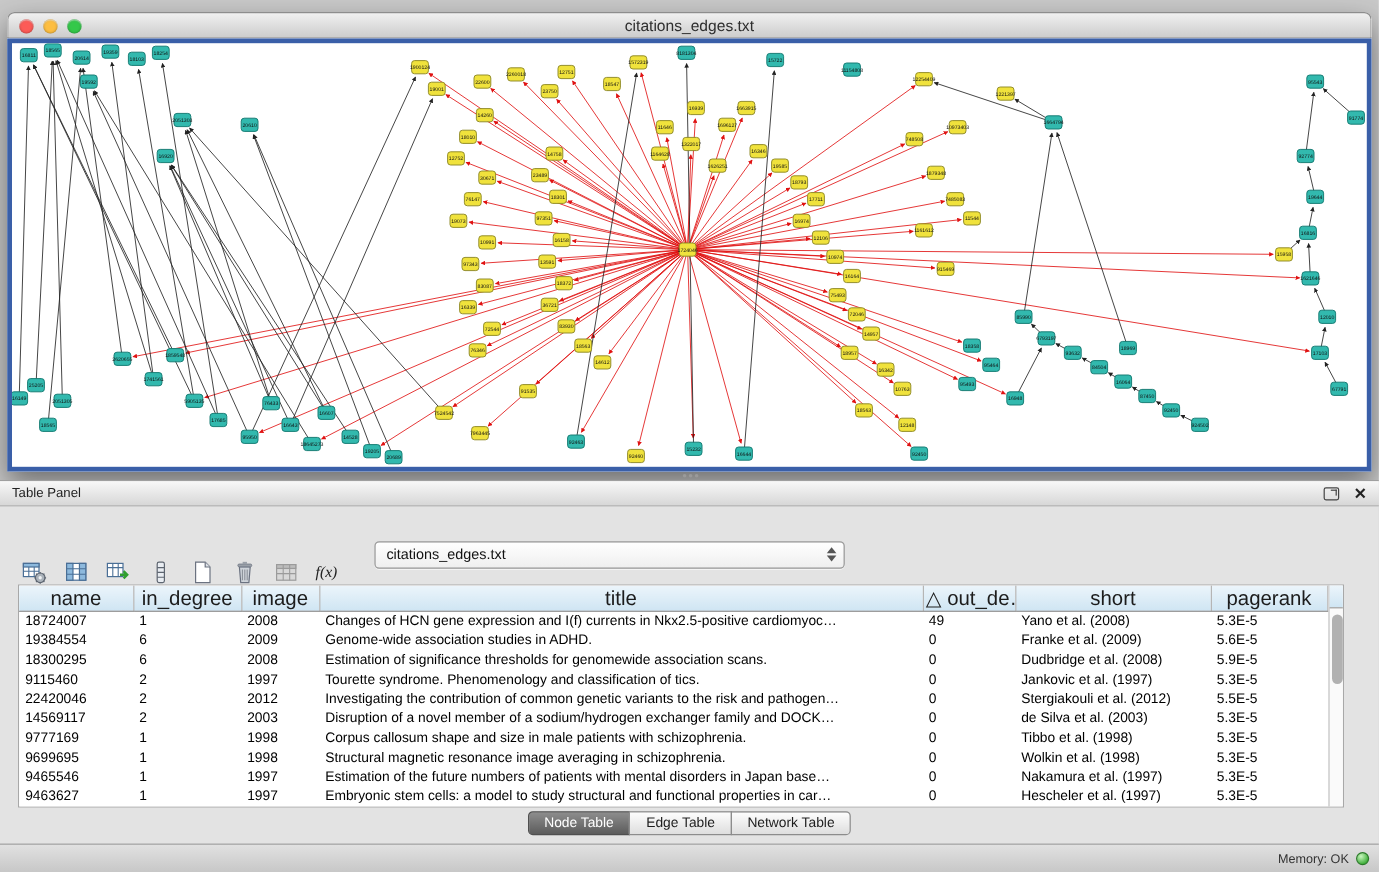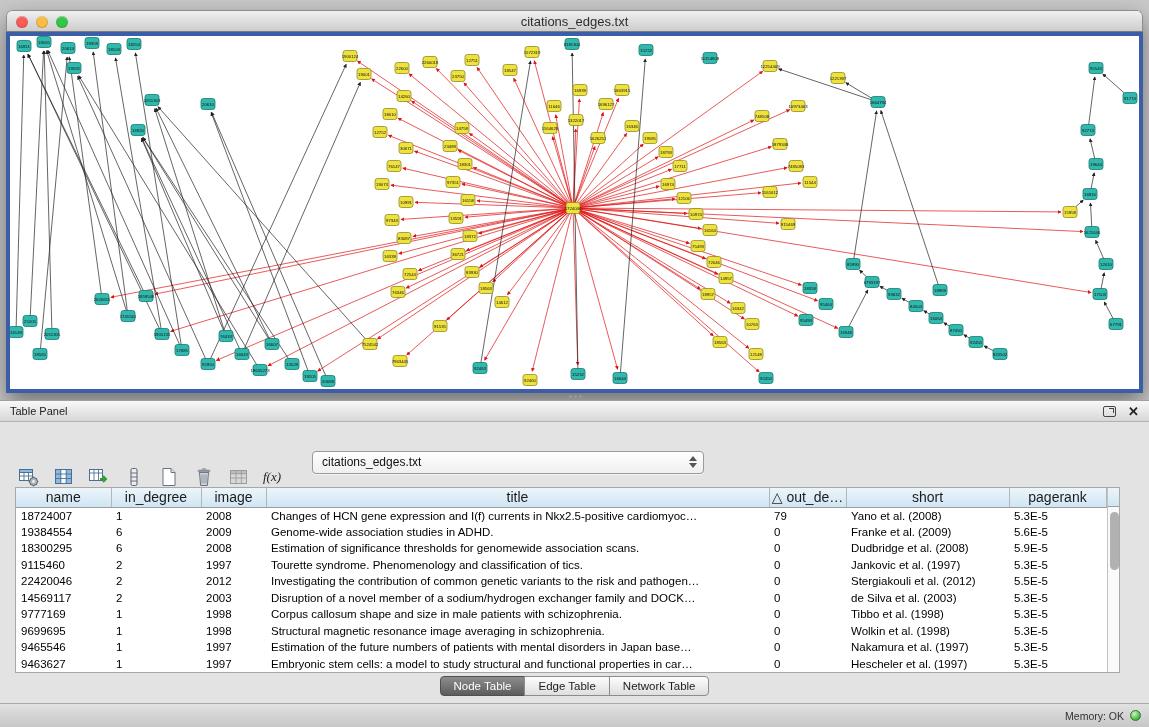--- a/index.html
+++ b/index.html
@@ -77,21 +77,21 @@
   .net-select .arrows i.up { border-bottom:5px solid #555; }
   .net-select .arrows i.dn { border-top:5px solid #555; }
 
   .table-wrap { position:absolute; left:15px; top:86px; width:1105px; height:186px;
     display:flex; background:#fff; border:1px solid #a8a8a8; }
   table { border-collapse:collapse; table-layout:fixed; width:1090px; background:#fff;
     font-size:11.5px; }
   thead th {
     background:linear-gradient(#ecf5fb,#cfe5f3);
     border-right:1px solid #b5b5b5; border-bottom:1px solid #9d9d9d;
-    font-weight:normal; font-size:14px; color:#1c1c1c; height:19px; padding:0 2px;
+    font-weight:normal; font-size:17px; color:#1c1c1c; height:19px; padding:0 2px;
     white-space:nowrap; overflow:hidden;
   }
   tbody td { height:16.3px; padding:0 3px 0 5px; white-space:nowrap; overflow:hidden;
     color:#000; }
   tbody td.c { }
   .vscroll { width:15px; position:relative; border-left:1px solid #c2c2c2; background:#fafafa; }
   .vscroll .hdr { height:19px; background:linear-gradient(#ecf5fb,#cfe5f3); border-bottom:1px solid #9d9d9d; }
   .vscroll .thumb { position:absolute; left:2px; top:24px; width:9px; height:58px;
     background:#b1b1b1; border-radius:5px; }
 
@@ -879,21 +879,21 @@
             <th>short</th>
             <th>pagerank</th>
           </tr>
         </thead>
       <tbody id="tbody">
           <tr>
             <td>18724007</td>
             <td>1</td>
             <td>2008</td>
             <td>Changes of HCN gene expression and I(f) currents in Nkx2.5-positive cardiomyoc…</td>
-            <td>79</td>
+            <td>49</td>
             <td class="c">Yano et al. (2008)</td>
             <td>5.3E-5</td>
           </tr>
           <tr>
             <td>19384554</td>
             <td>6</td>
             <td>2009</td>
             <td>Genome-wide association studies in ADHD.</td>
             <td>0</td>
             <td class="c">Franke et al. (2009)</td>

